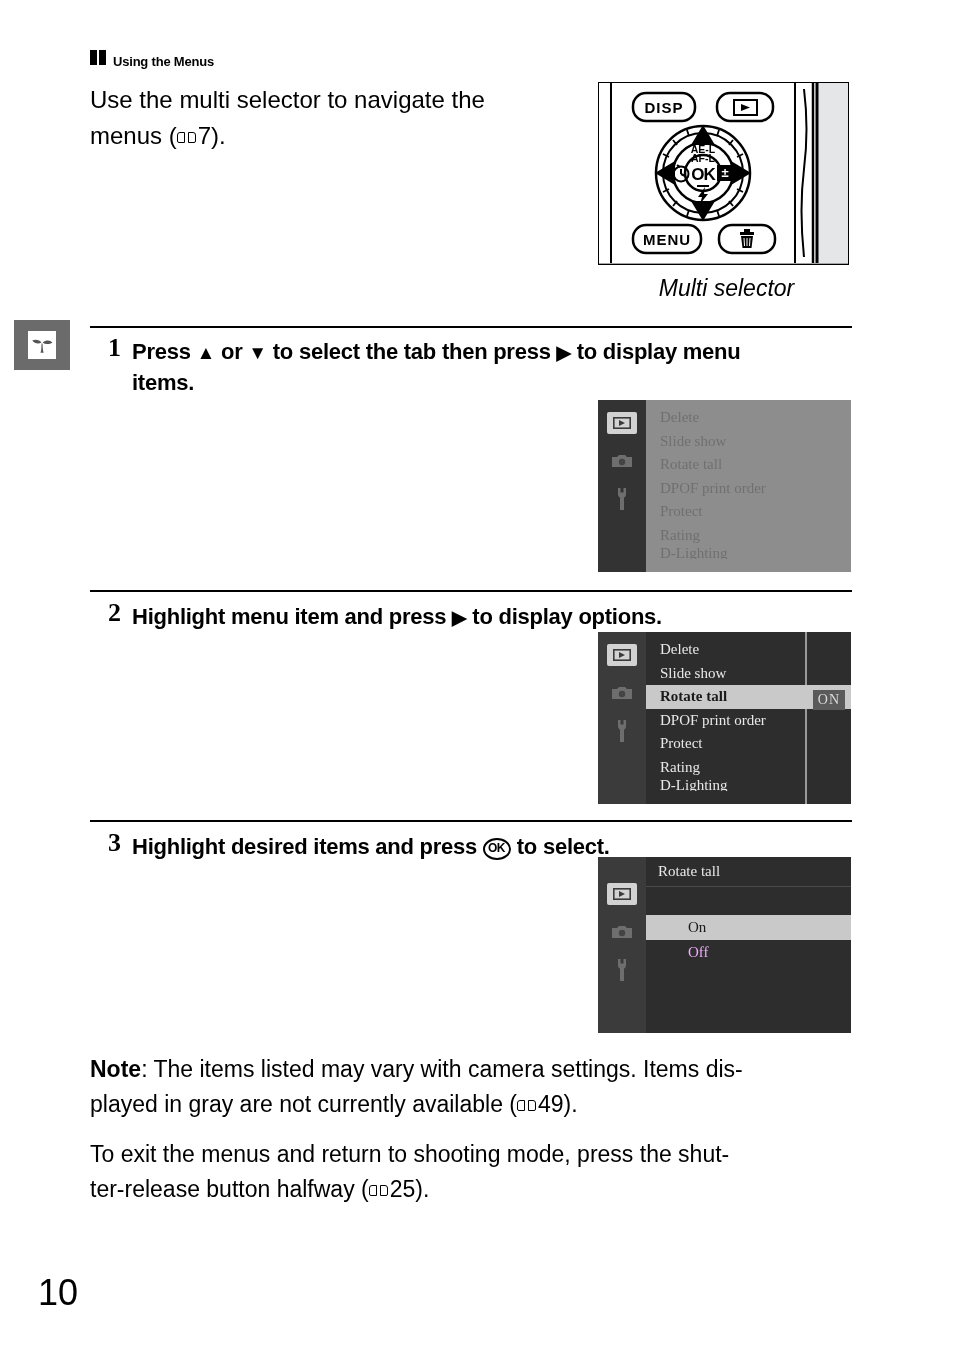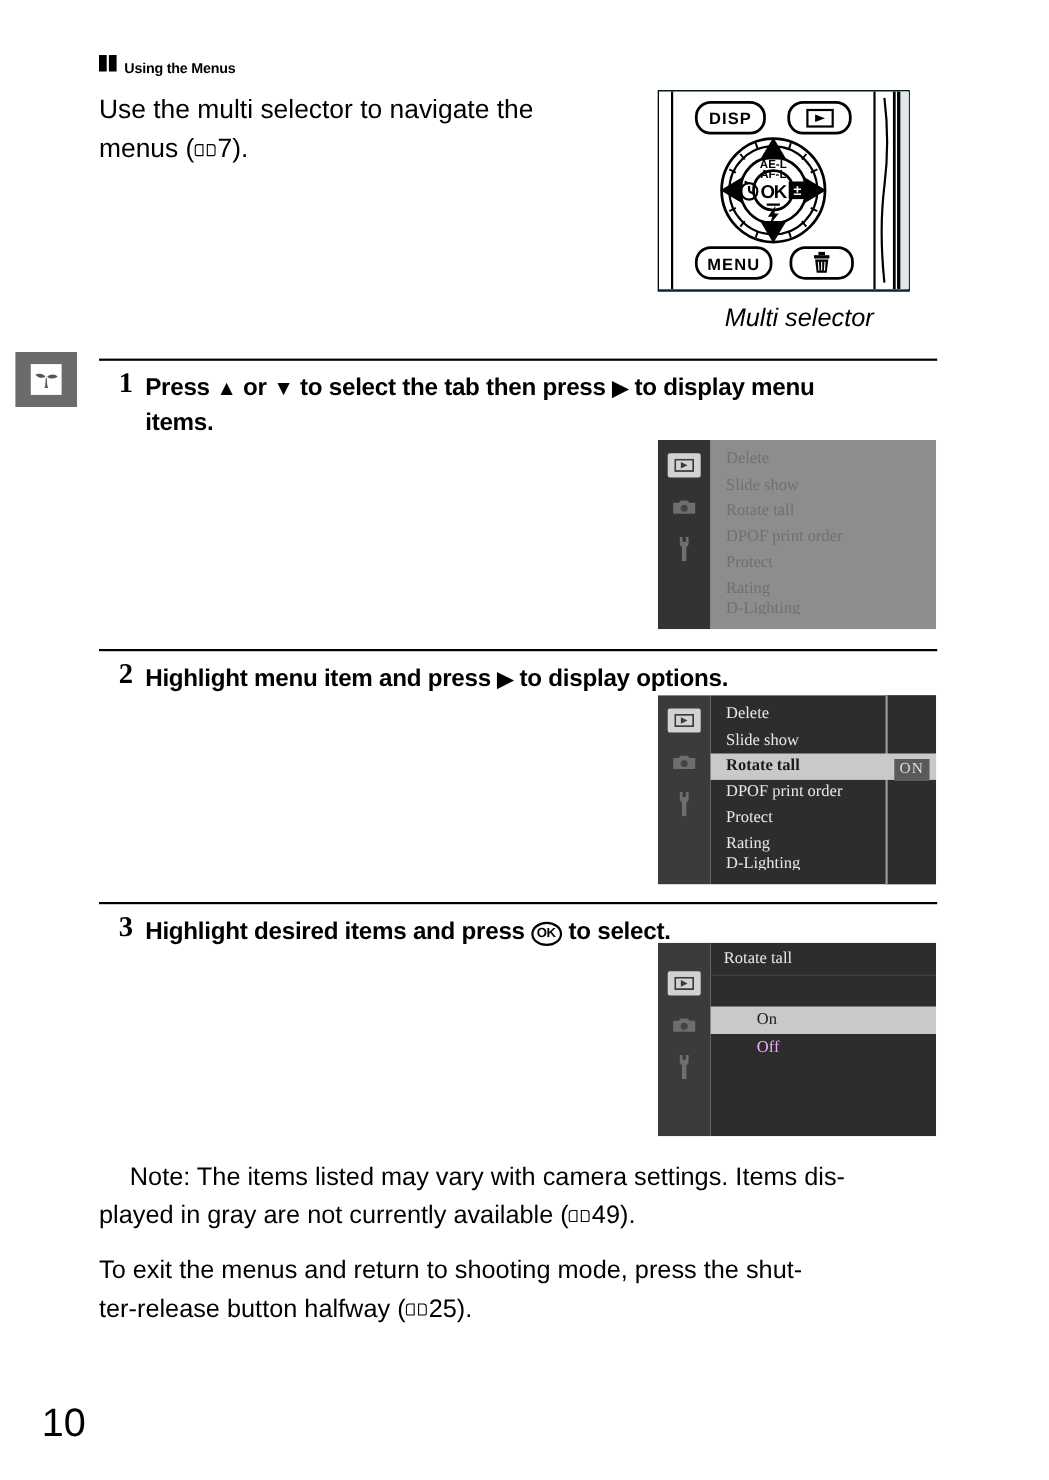--- a/index.html
+++ b/index.html
@@ -83,24 +83,24 @@
   .intro .l2 { display:block; text-align: left; }
 
   
   .ms-figure {
     position: absolute;
     left: 508px;
     top: 82px;
     width: 257px;
   }
   .ms-frame {
-    width: 229px;
+    width: 251px;
     height: 183px;
     border: 1.5px solid #000;
-    background: #0369a1;
+    background: #a3a3a3;
     position: relative;
     box-sizing: border-box;
     overflow: hidden;
   }
   .ms-frame svg { display: block; }
   .ms-caption {
     text-align: center;
     font-size: 23px;
     font-style: italic;
     margin-top: 10px;
@@ -267,21 +267,21 @@
 
   
   .note {
     position: absolute;
     left: 0;
     width: 766px;
     font-size: 23px;
     line-height: 35px;
     text-align: justify;
   }
-  .note b { font-weight: normal; margin-left: 28px; }
+  .note b { font-weight: bold; }
   .note .last { text-align: left; display: block; }
 
   
   .page-num {
     position: absolute;
     left: 38px;
     top: 1272px;
     font-size: 36px;
   }
 </style>

